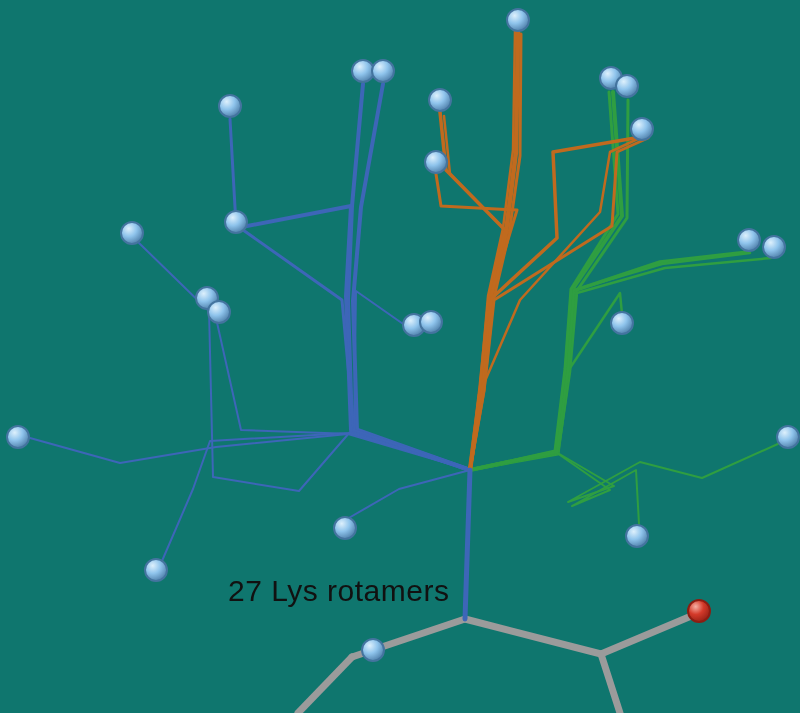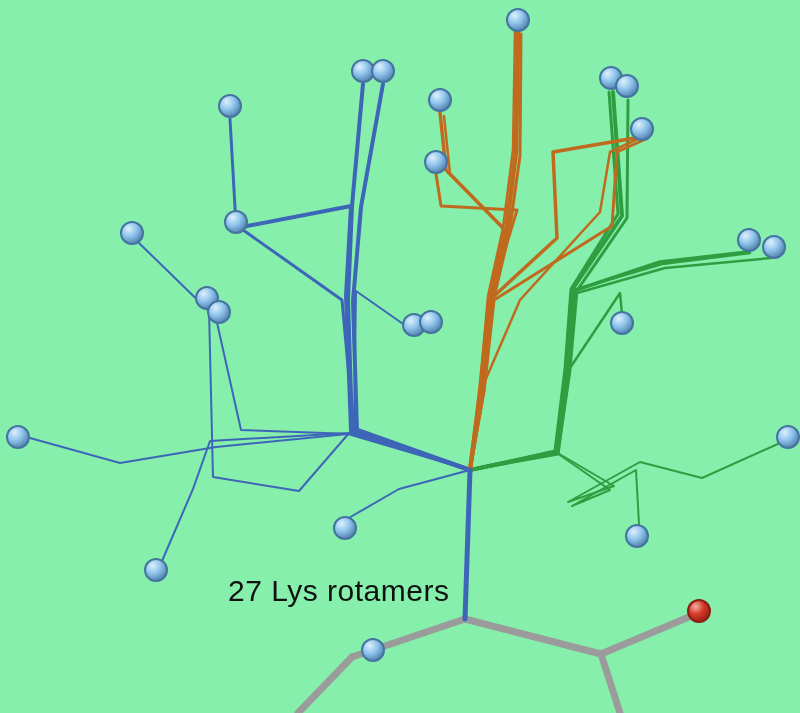--- a/index.html
+++ b/index.html
@@ -5,21 +5,21 @@
   html, body {
     margin: 0;
     padding: 0;
     background: #ffffff;
     font-family: "Liberation Sans", sans-serif;
   }
   .stage {
     position: relative;
     width: 800px;
     height: 713px;
-    background: #86efac;
+    background: #0f766e;
     overflow: hidden;
   }
   .figure-svg {
     position: absolute;
     left: 0;
     top: 0;
     width: 800px;
     height: 713px;
     display: block;
   }

